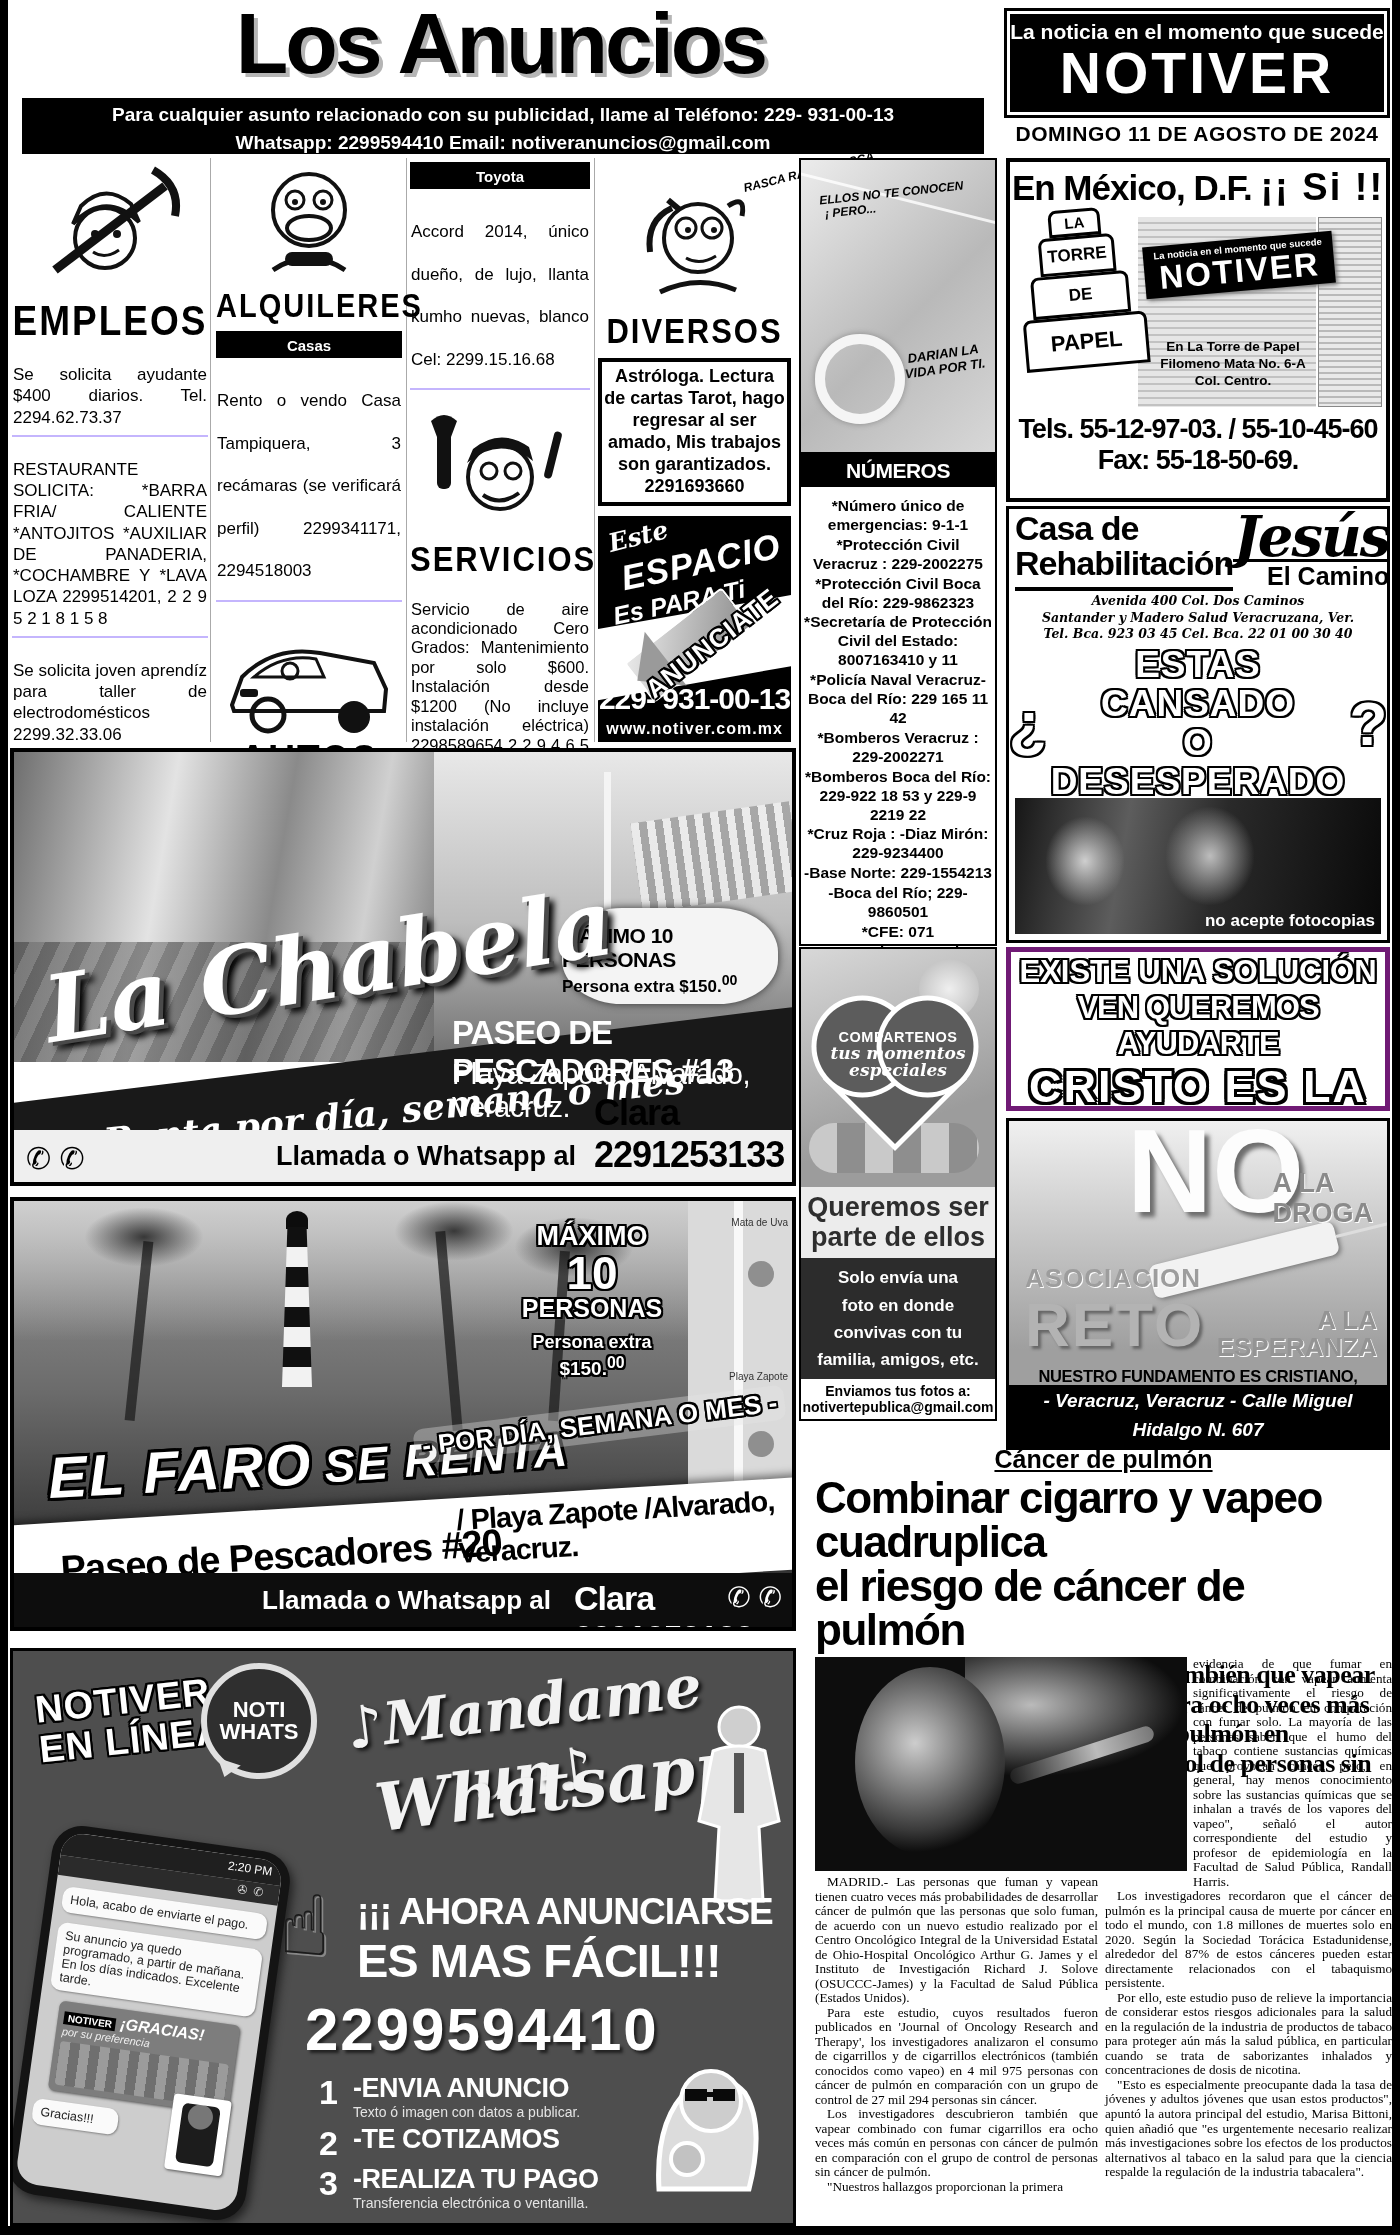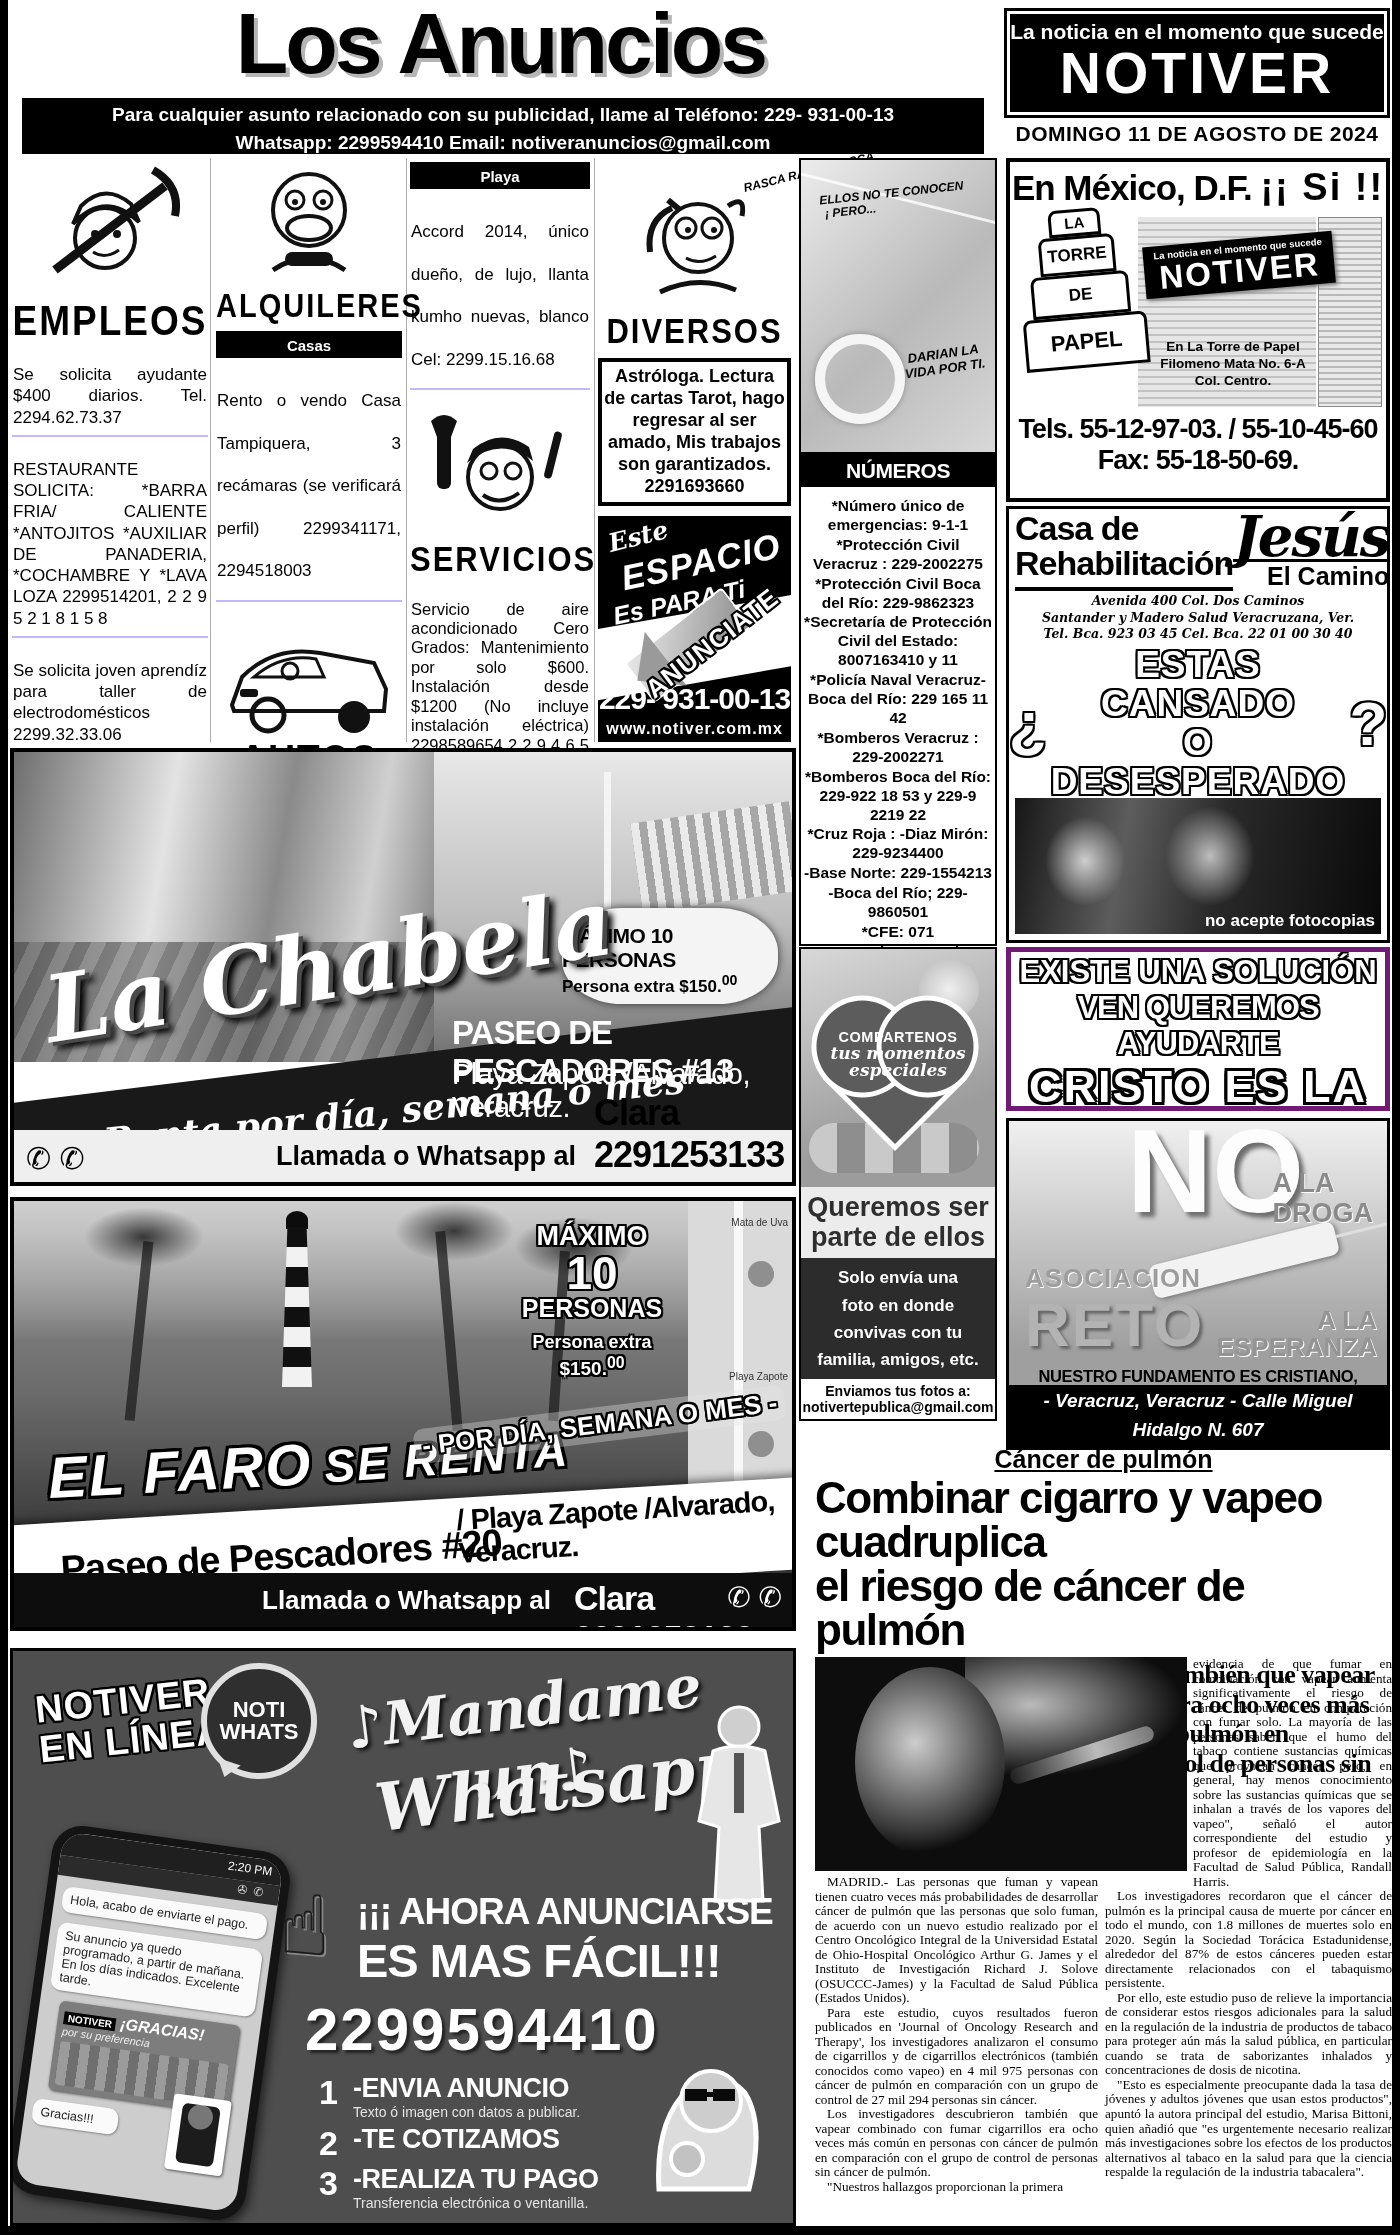--- a/index.html
+++ b/index.html
@@ -308,21 +308,21 @@
       <path d="M30 58 Q58 34 92 40 L100 58 Z" fill="none" stroke="#111" stroke-width="3"></path>
       <circle cx="44" cy="96" r="16" fill="none" stroke="#111" stroke-width="5"></circle>
       <circle cx="130" cy="98" r="16" fill="#111"></circle>
       <circle cx="66" cy="52" r="8" fill="none" stroke="#111" stroke-width="3"></circle>
       <rect x="16" y="70" width="18" height="8" rx="3" fill="#111"></rect>
     </svg>
     <div class="sec-title" style="font-size:37px;">AUTOS</div>
   </div>
 
   <div class="abs c3" style="top:162px;">
-    <div class="subbar">Playa</div>
+    <div class="subbar">Toyota</div>
     <p class="ad sp jus">Accord 2014, único dueño, de lujo, llanta kumho nuevas, blanco Cel: 2299.15.16.68</p>
     <svg class="cart" style="margin-top:6px;" width="150" height="135" viewBox="0 0 150 135">
       <circle cx="75" cy="70" r="32" fill="none" stroke="#111" stroke-width="4"></circle>
       <path d="M42 56 Q75 28 108 54 L104 40 Q75 20 48 42 Z" fill="#111"></path>
       <circle cx="64" cy="64" r="8" fill="none" stroke="#111" stroke-width="3"></circle>
       <circle cx="88" cy="64" r="8" fill="none" stroke="#111" stroke-width="3"></circle>
       <path d="M58 88 Q75 100 94 86" fill="none" stroke="#111" stroke-width="4"></path>
       <rect x="12" y="18" width="14" height="64" rx="6" fill="#111"></rect>
       <path d="M6 14 Q19 2 32 14 L26 30 L12 30 Z" fill="#111"></path>
       <rect x="124" y="24" width="8" height="48" rx="4" fill="#111" transform="rotate(14 128 48)"></rect>

